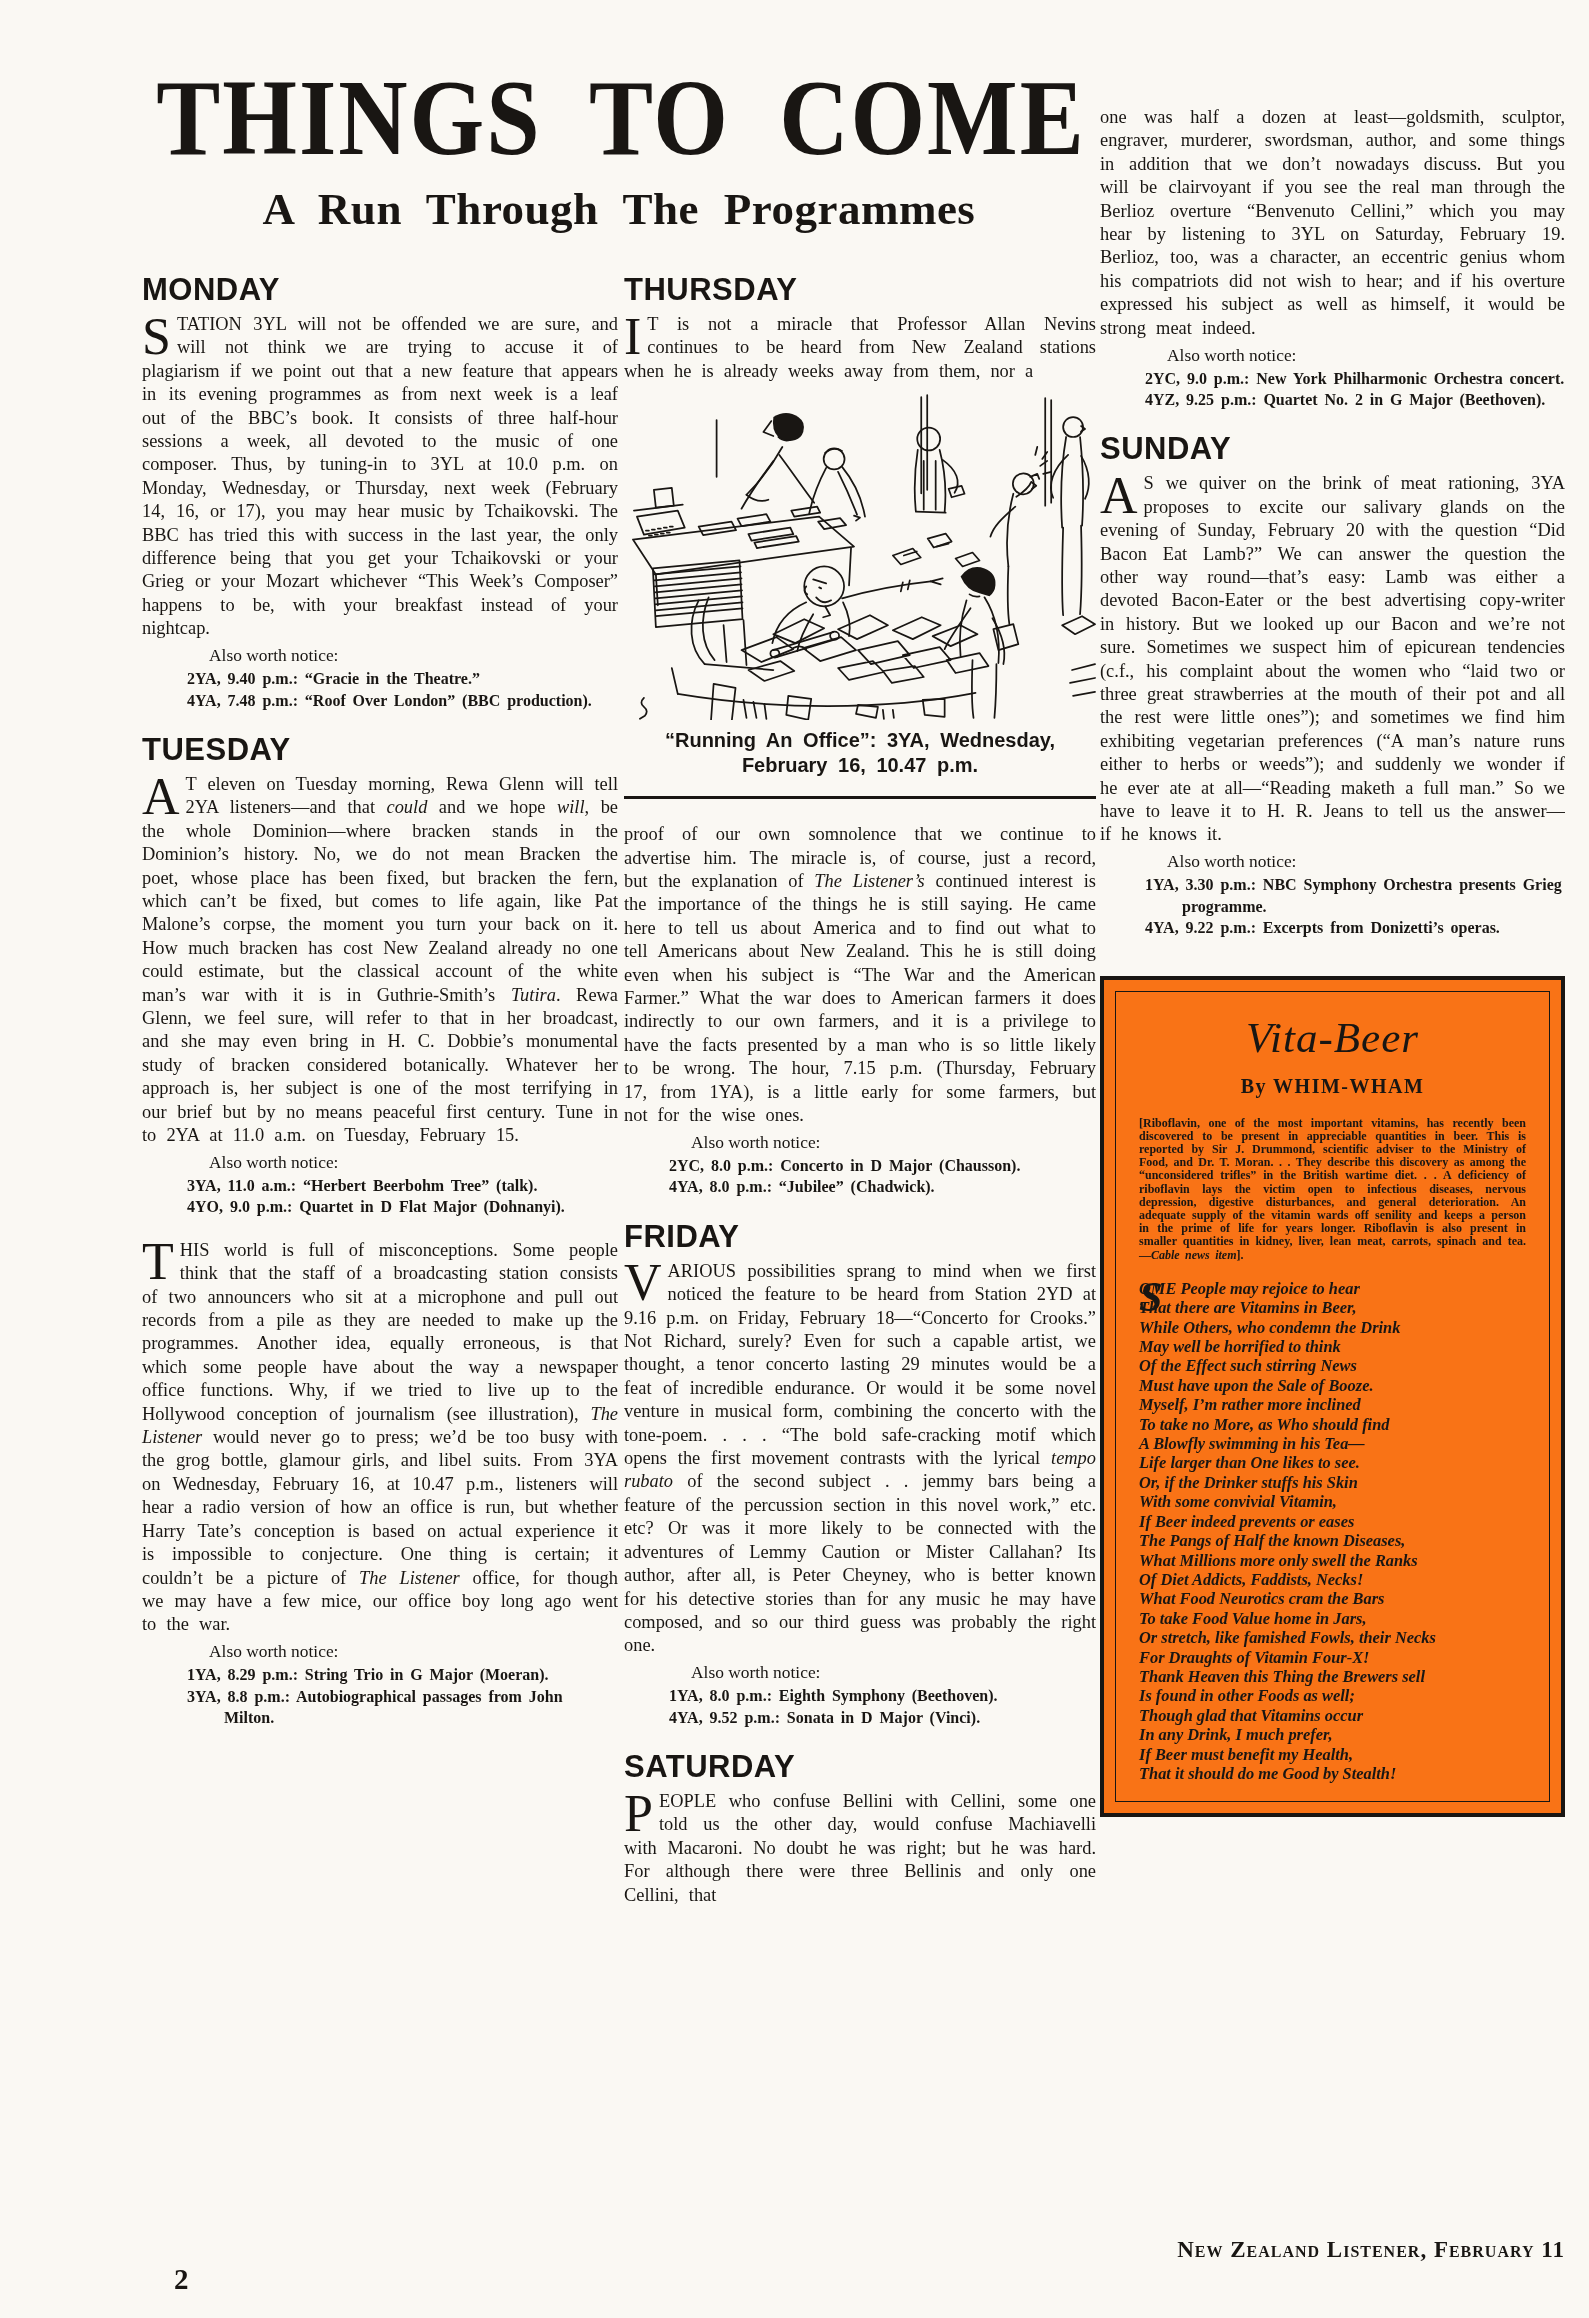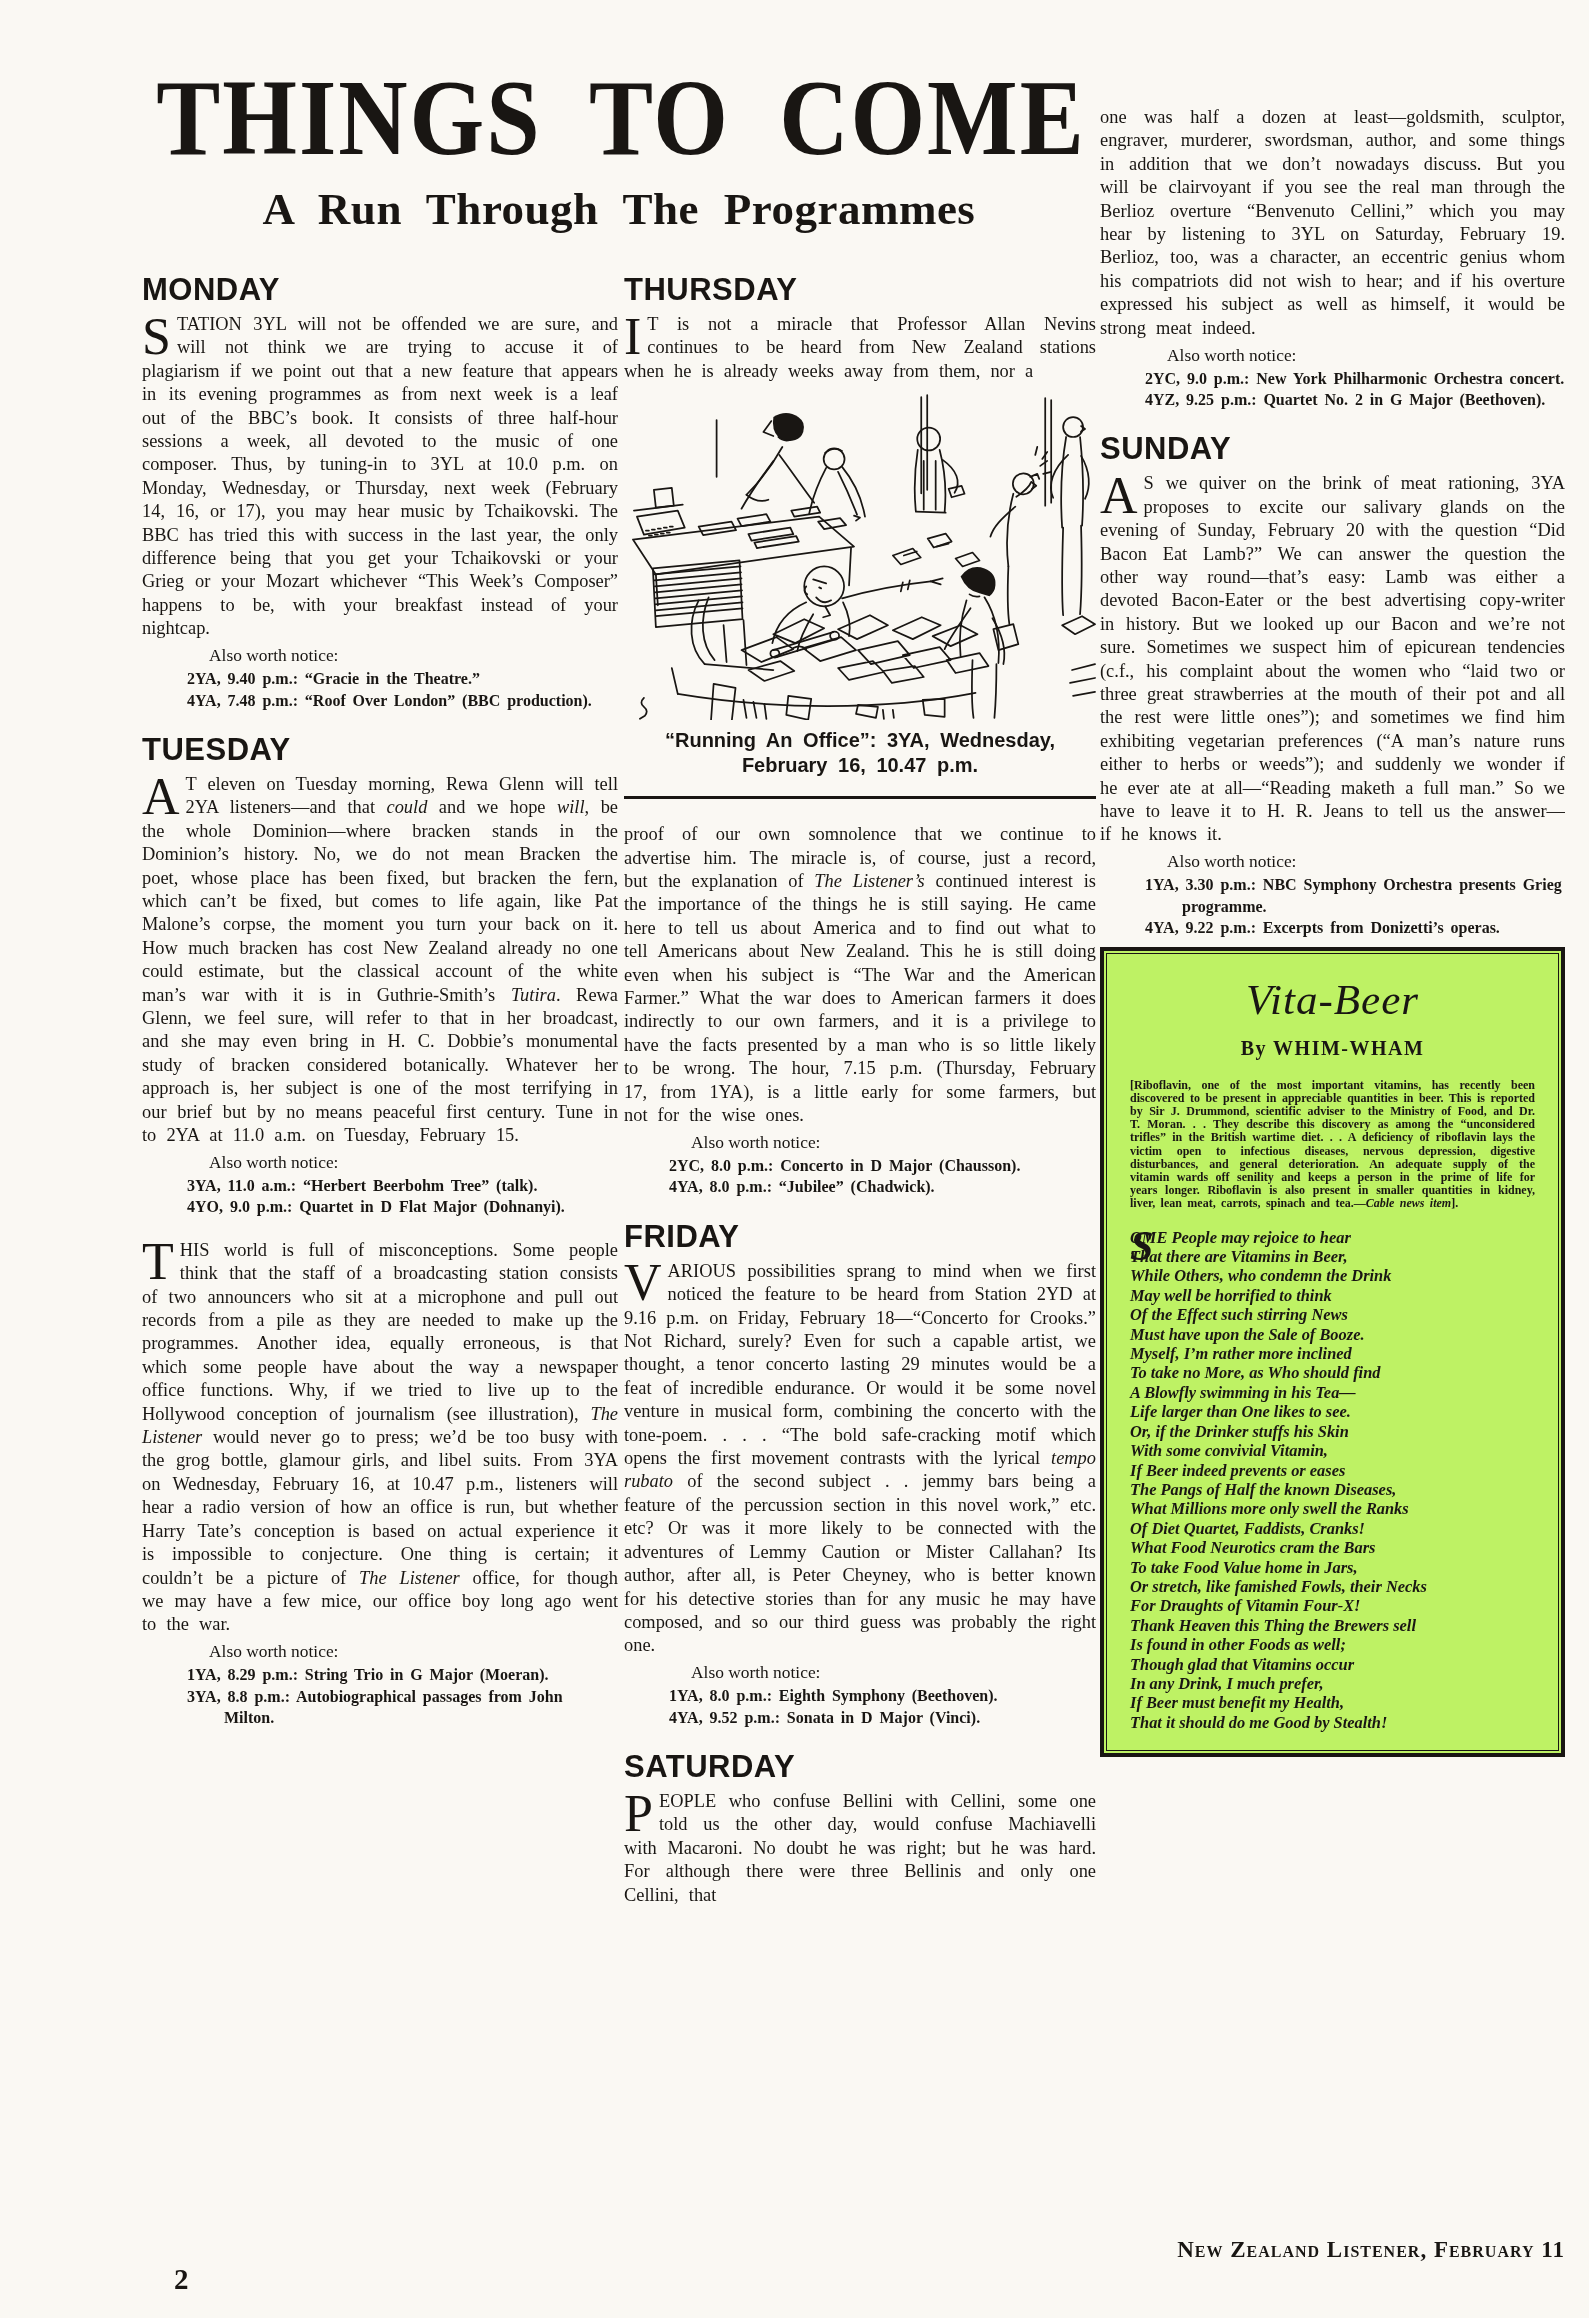--- a/index.html
+++ b/index.html
@@ -48,21 +48,21 @@
   
   .illo { display:block; margin:8px 0 0 0; }
   .caption {
     font-family:"Liberation Sans","DejaVu Sans",sans-serif; font-weight:700;
     font-size:20px; line-height:25px; text-align:center; margin:8px auto 8px; max-width:419px;
     word-spacing:5px;
   }
   .caption-rule { border:0; border-top:3px solid #191613; margin:18px 0 0 0; }
   .after-rule { margin-top:24px; }
   
-  .vb-outer { margin-top:8px; border:4px solid #191613; padding:2px; background:#bef264; }
+  .vb-outer { margin-top:37px; border:4px solid #191613; padding:11px; background:#f97316; }
   .vb-inner { border:1.5px solid #191613; padding:20px 23px 18px 23px; }
   .vb-title {
     font-style:italic; font-weight:400; font-size:43px; line-height:48px;
     text-align:center; margin:2px 0 0 0; letter-spacing:1px;
   }
   .vb-byline {
     font-weight:700; font-size:20px; line-height:24px; text-align:center;
     letter-spacing:1.5px; margin:12px 0 0 0;
   }
   .vb-intro {
@@ -305,21 +305,21 @@
             <div class="poem-line">Must have upon the Sale of Booze.</div>
             <div class="poem-line">Myself, I’m rather more inclined</div>
             <div class="poem-line">To take no More, as Who should find</div>
             <div class="poem-line">A Blowfly swimming in his Tea—</div>
             <div class="poem-line">Life larger than One likes to see.</div>
             <div class="poem-line">Or, if the Drinker stuffs his Skin</div>
             <div class="poem-line">With some convivial Vitamin,</div>
             <div class="poem-line">If Beer indeed prevents or eases</div>
             <div class="poem-line">The Pangs of Half the known Diseases,</div>
             <div class="poem-line">What Millions more only swell the Ranks</div>
-            <div class="poem-line">Of Diet Quartet, Faddists, Cranks!</div>
+            <div class="poem-line">Of Diet Addicts, Faddists, Necks!</div>
             <div class="poem-line">What Food Neurotics cram the Bars</div>
             <div class="poem-line">To take Food Value home in Jars,</div>
             <div class="poem-line">Or stretch, like famished Fowls, their Necks</div>
             <div class="poem-line">For Draughts of Vitamin Four-X!</div>
             <div class="poem-line">Thank Heaven this Thing the Brewers sell</div>
             <div class="poem-line">Is found in other Foods as well;</div>
             <div class="poem-line">Though glad that Vitamins occur</div>
             <div class="poem-line">In any Drink, I much prefer,</div>
             <div class="poem-line">If Beer must benefit my Health,</div>
             <div class="poem-line">That it should do me Good by Stealth!</div>

